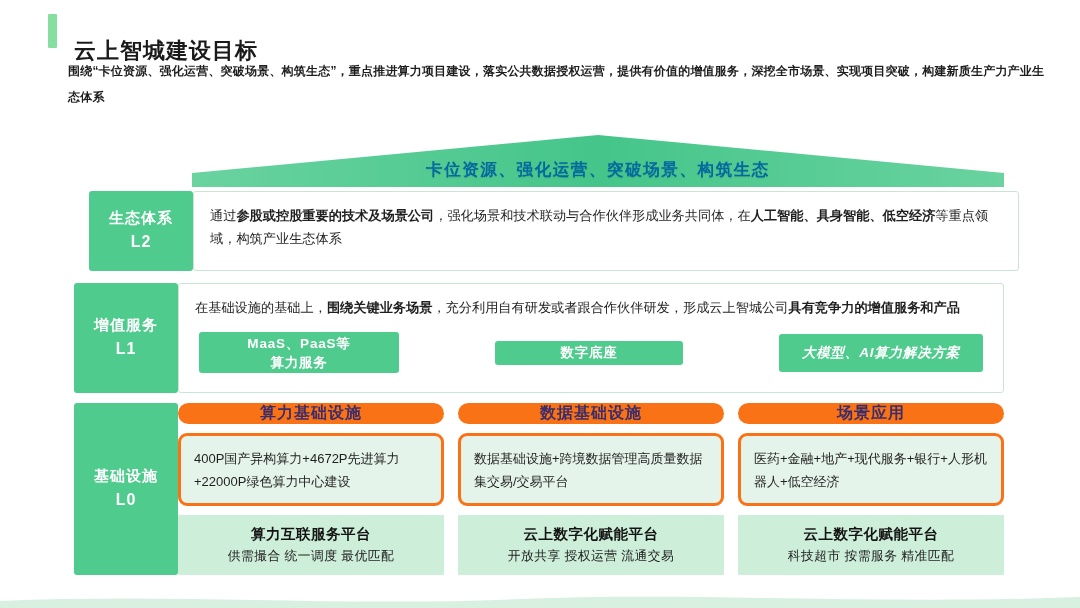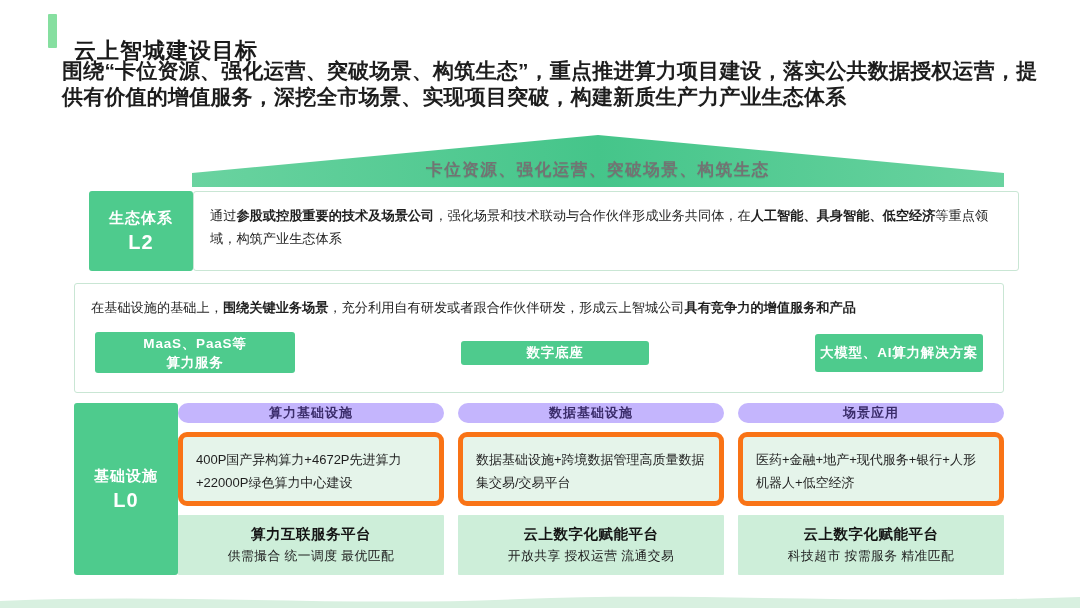--- a/index.html
+++ b/index.html
@@ -36,24 +36,24 @@
     font-size: 22px;
     font-weight: bold;
     letter-spacing: 1px;
     color: #1a1a1a;
     white-space: nowrap;
     margin-top: 40px;
   }
 
   .subtitle {
     position: absolute;
-    left: 62px;
+    left: 68px;
     top: 58px;
     width: 978px;
-    font-size: 21px;
+    font-size: 12px;
     font-weight: bold;
     line-height: 26px;
     color: #1d1d1d;
     letter-spacing: 0.2px;
   }
 
   
   .diagram {
     position: absolute;
     left: 74px;
@@ -72,21 +72,21 @@
   .roof {
     position: absolute;
     inset: 0;
   }
   .roof-label {
     position: absolute;
     left: 0;
     right: 0;
     bottom: 6px;
     text-align: center;
-    color: #737373;
+    color: #0369a1;
     font-size: 16.5px;
     font-weight: bold;
     letter-spacing: 1.6px;
     text-shadow: 0 1px 1px rgba(0,0,0,0.10);
     margin-top: 19px;
   }
 
   .row {
     position: absolute;
     left: 0;
@@ -105,21 +105,21 @@
     border-radius: 3px;
     color: #ffffff;
     display: flex;
     flex-direction: column;
     align-items: center;
     justify-content: center;
     font-weight: bold;
     letter-spacing: 1px;
   }
   .level-tag .lname { font-size: 15px; line-height: 22px; }
-  .level-tag .lcode { font-size: 20px; line-height: 26px; }
+  .level-tag .lcode { font-size: 16px; line-height: 26px; }
 
   .panel {
     flex: 1 1 auto;
     border: 1px solid #c9e6d4;
     border-radius: 3px;
     background: #ffffff;
     box-sizing: border-box;
     padding: 12px 16px 10px 16px;
   }
   .panel.plain {
@@ -153,51 +153,51 @@
     text-align: center;
     display: flex;
     flex-direction: column;
     align-items: center;
     justify-content: center;
     line-height: 19px;
     box-sizing: border-box;
   }
   .chip-0 { width: 200px; height: 41px; }
   .chip-1 { width: 188px; height: 24px; }
-  .chip-2 { width: 168px; height: 38px; }
+  .chip-2 { width: 204px; height: 38px; font-style: italic; }
   .chip span { display: block; }
 
   
   .cols {
     display: flex;
     gap: 14px;
     width: 100%;
     height: 100%;
   }
   .col {
     flex: 1 1 0;
     display: flex;
     flex-direction: column;
     gap: 9px;
   }
   .col-head {
-    background: #c4b5fd;
+    background: #f97316;
     border-radius: 11px;
     height: 22px;
     display: flex;
     align-items: center;
     justify-content: center;
     color: #3b2d6b;
-    font-size: 13px;
+    font-size: 16px;
     font-weight: bold;
     letter-spacing: 1px;
   }
   .col-body {
     background: #e5f4ea;
-    border: 5px solid #f97316;
+    border: 3px solid #f97316;
     border-radius: 9px;
     padding: 11px 13px;
     font-size: 13px;
     line-height: 23px;
     color: #1f1f1f;
     box-sizing: border-box;
     min-height: 58px;
   }
   .col-plat {
     background: #cdeed9;
@@ -264,20 +264,24 @@
     <div class="level-tag">
       <span class="lname">生态体系</span>
       <span class="lcode">L2</span>
     </div>
     <div class="panel">
       <div class="panel-text"><span>通过</span><b>参股或控股重要的技术及场景公司</b><span>，强化场景和技术联动与合作伙伴形成业务共同体，在</span><b>人工智能、具身智能、低空经济</b><span>等重点领域，构筑产业生态体系</span></div>
     </div>
   </div>
 
   <div class="row row-l1">
+    <div class="level-tag">
+      <span class="lname">增值服务</span>
+      <span class="lcode">L1</span>
+    </div>
     <div class="panel">
       <div class="panel-text"><span>在基础设施的基础上，</span><b>围绕关键业务场景</b><span>，充分利用自有研发或者跟合作伙伴研发，形成云上智城公司</span><b>具有竞争力的增值服务和产品</b></div>
       <div class="chips">
         <div class="chip chip-0">
           <span>MaaS、PaaS等</span>
           <span>算力服务</span>
         </div>
         <div class="chip chip-1">
           <span>数字底座</span>
         </div>

